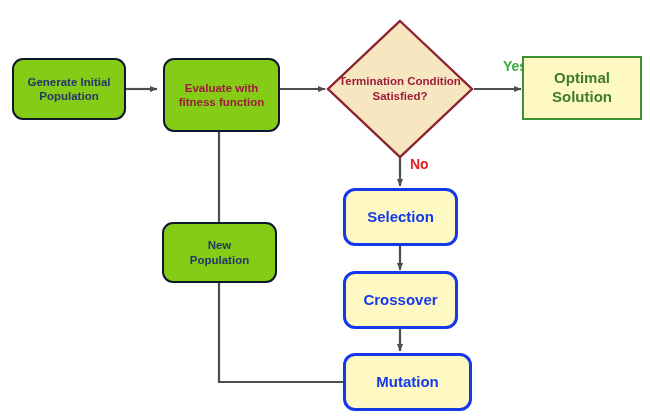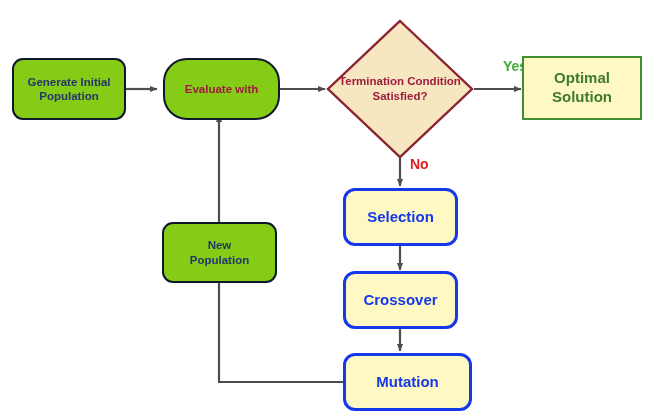--- a/index.html
+++ b/index.html
@@ -119,23 +119,24 @@
     <path d="M343,382 L219,382 L219,115" fill="none" stroke="#4d4d4d" stroke-width="2.2" marker-end="url(#arrow)"></path>
   </svg>
 
   <div class="node box-navy txt-navy" style="left:12px; top:58px; width:114px; height:62px;">
     <div>
       <span>Generate Initial</span>
       <span>Population</span>
     </div>
   </div>
 
-  <div class="node box-navy txt-crimson" style="left:163px; top:58px; width:117px; height:62px;border-radius:24px;">
+  <div class="node box-navy txt-crimson" style="left:163px; top:58px; width:117px; height:74px;">
     <div>
       <span>Evaluate with</span>
+      <span>fitness function</span>
     </div>
   </div>
 
   <div class="diamond-wrap" style="left:326px; top:19px; width:148px; height:140px;">
     <svg width="148" height="140" viewBox="0 0 148 140">
       <polygon points="74,2 146,70 74,138 2,70" fill="#f7e7c0" stroke="#8b2331" stroke-width="2.4"></polygon>
     </svg>
     <div class="diamond-label">
       <div>
         <span>Termination</span>

